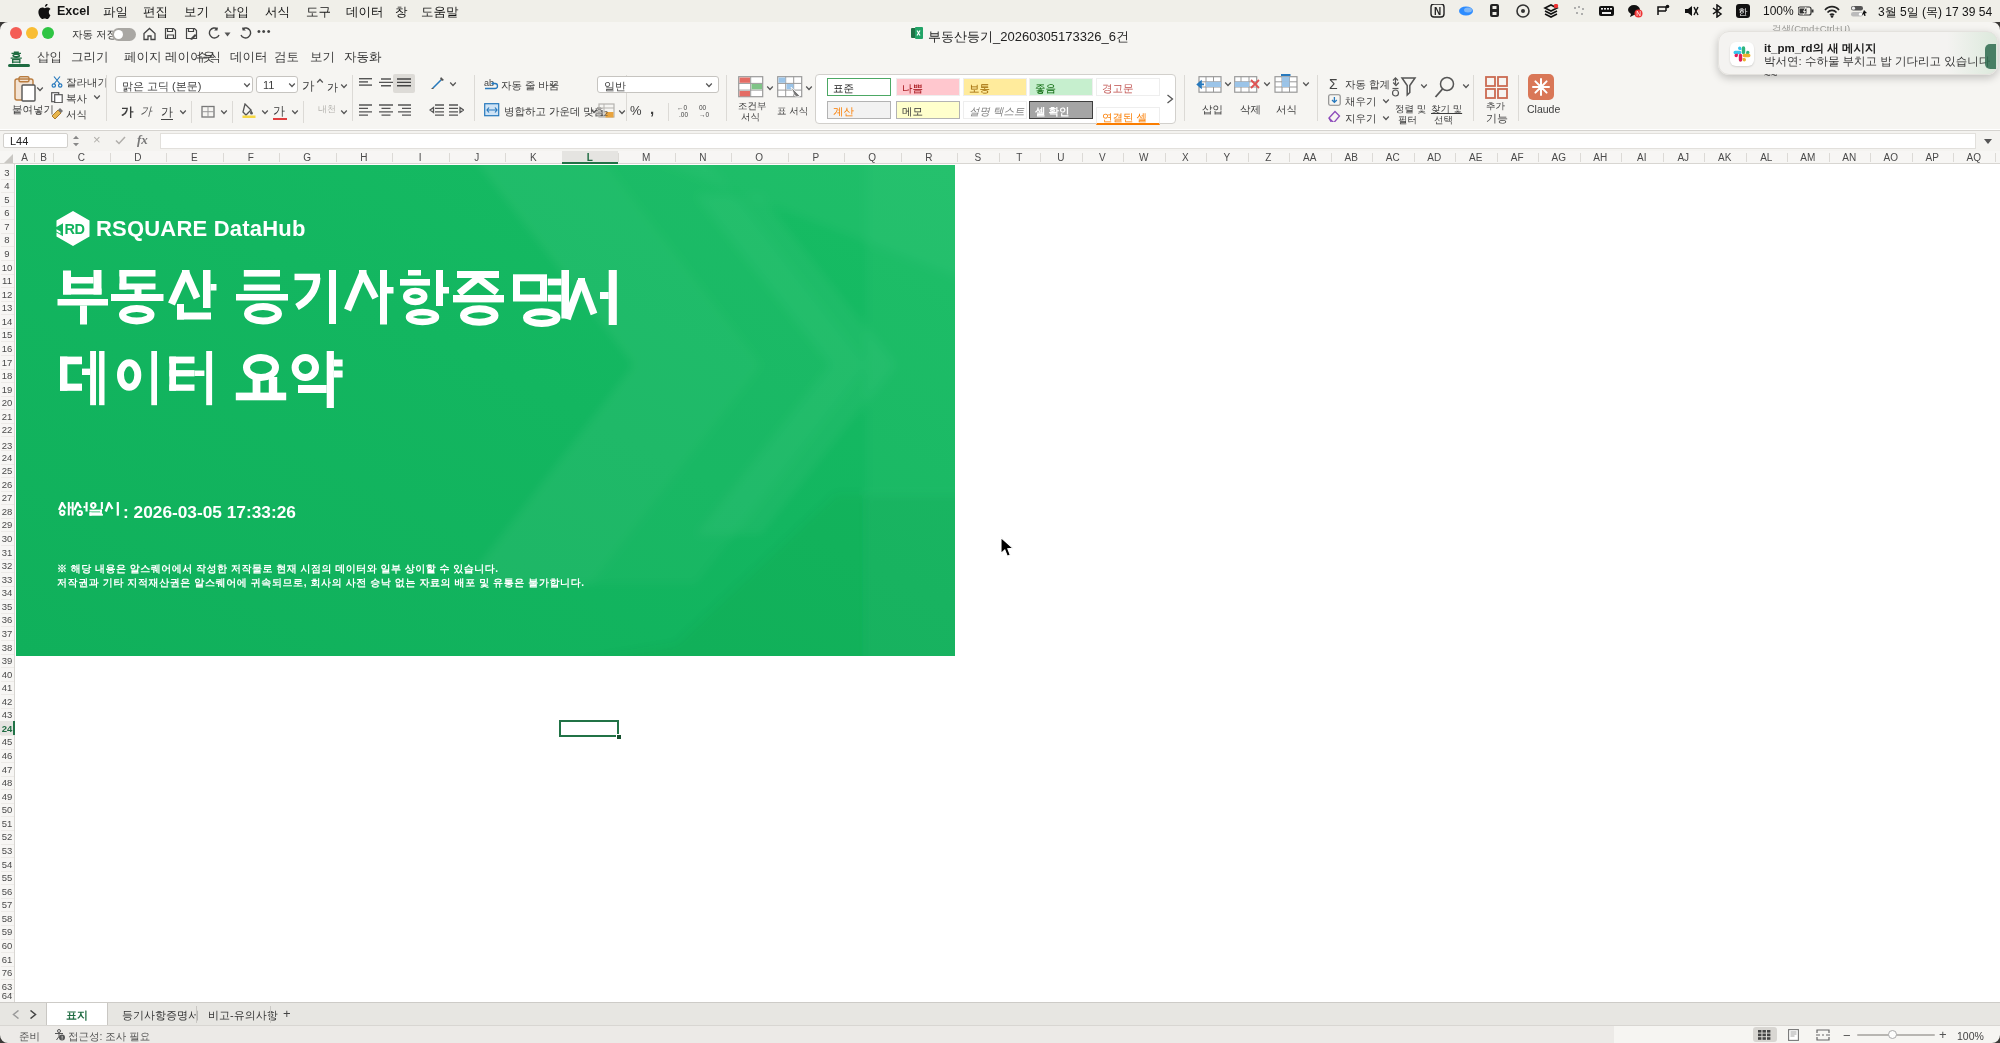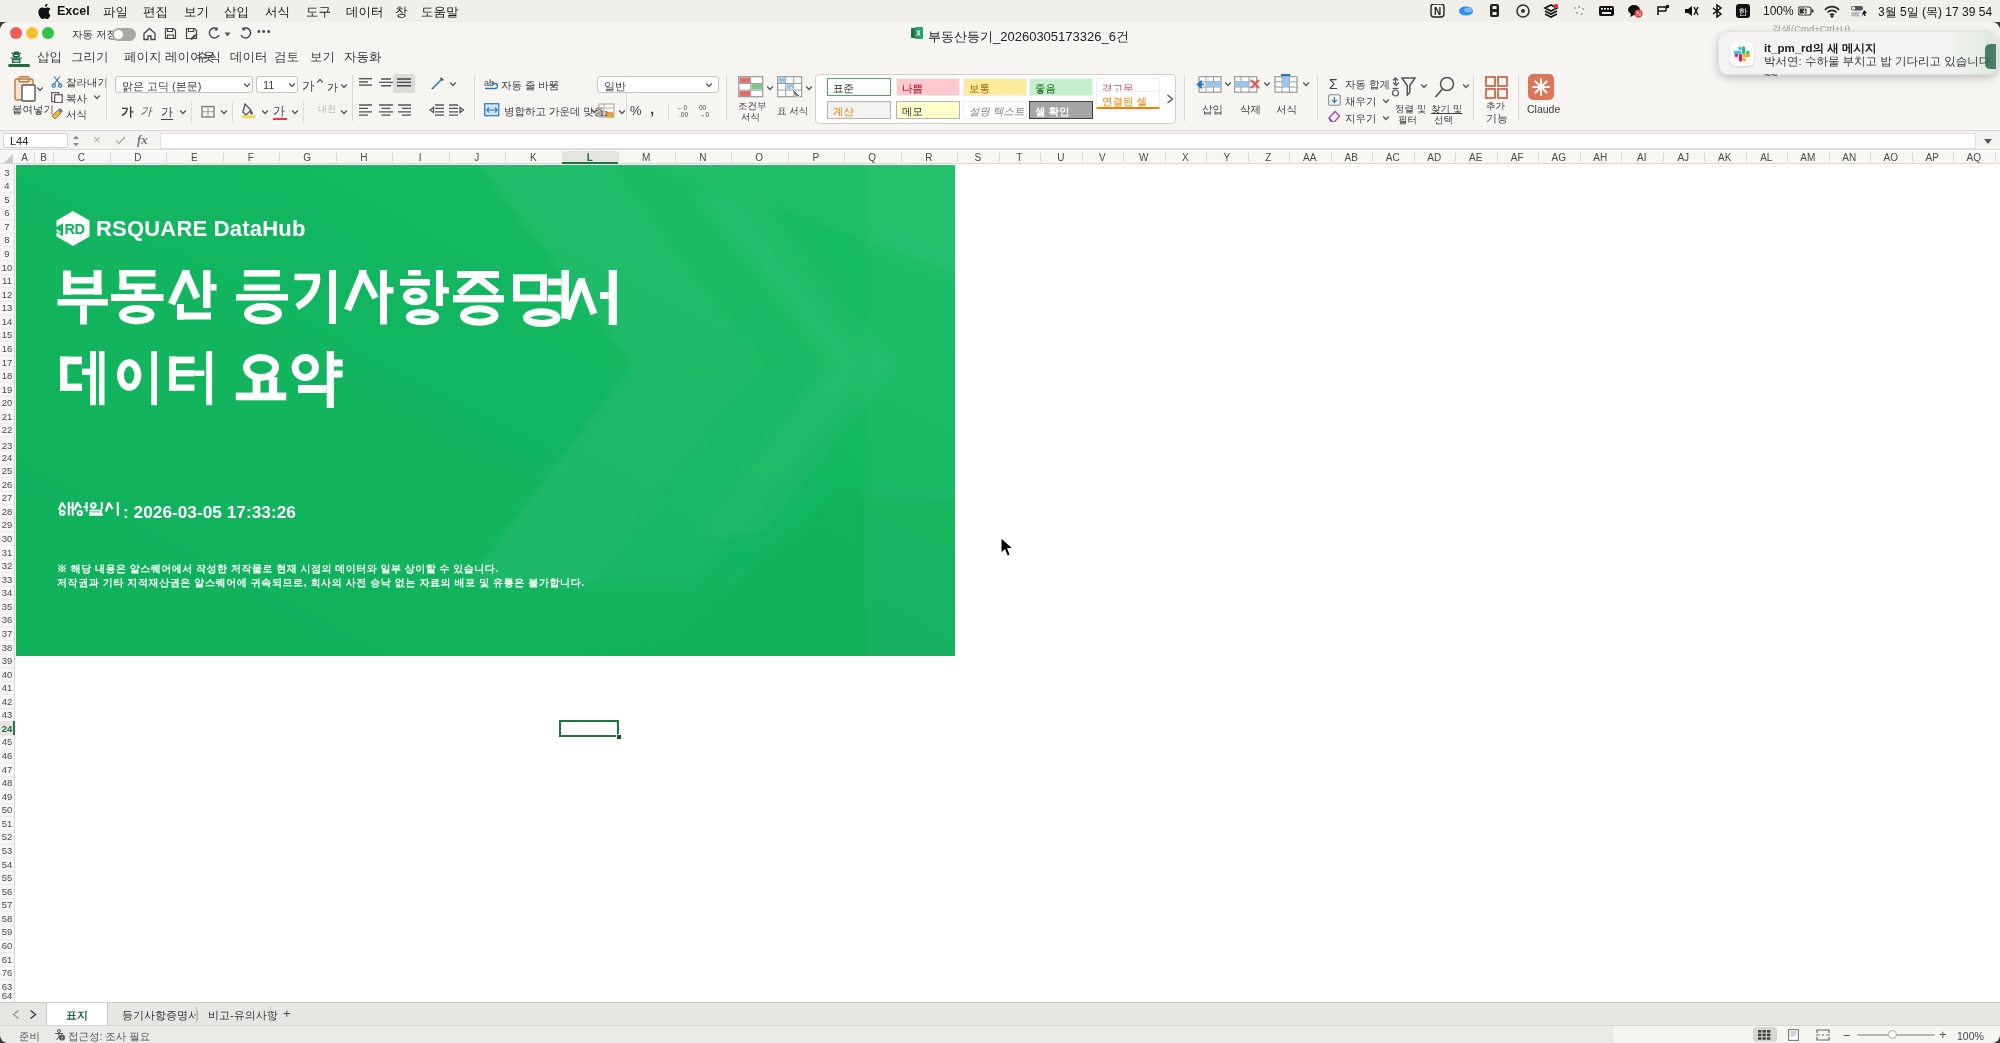--- a/index.html
+++ b/index.html
@@ -7,21 +7,21 @@
 #menubar{left:0;top:0;width:2000px;height:22px;background:#f0efe9;color:#141414;font-size:12.5px}
 #menubar .mi{position:absolute;top:3.5px;white-space:nowrap}
 #titlebar{left:0;top:22px;width:2000px;height:23px;background:#f6f5f2}
 .tl{position:absolute;top:5px;width:12px;height:12px;border-radius:50%}
 #rtabs{left:0;top:45px;width:2000px;height:22px;background:#f6f5f2;font-size:12.5px;color:#3a3a3a}
 #rtabs .t{position:absolute;top:4px;white-space:nowrap}
 #ribbon{left:0;top:67px;width:2000px;height:62px;background:#f6f5f2;font-size:11px;color:#3c3c3c}
 .vdiv{position:absolute;width:1px;background:#dcdad6}
 .lbl{position:absolute;font-size:10.5px;color:#3c3c3c;white-space:nowrap}
 svg{display:block}
-#fbar{left:0;top:130px;width:2000px;height:20px;background:#f4f3f0;border-top:1px solid #d5d3cf;border-bottom:1px solid #d8d6d2}
+#fbar{left:0;top:130px;width:2000px;height:32px;background:#f4f3f0;border-top:1px solid #d5d3cf;border-bottom:1px solid #d8d6d2}
 #colhead{left:0;top:151px;width:2000px;height:13px;background:#f7f6f4;border-bottom:1px solid #d8d6d2;font-size:10px;color:#4a4a4a}
 #colhead .c{position:absolute;top:1px;text-align:center}
 #grid{left:0;top:164px;width:2000px;height:838px;background:#fff}
 #rowhead .r{position:absolute;left:0;width:14px;text-align:center;font-size:9.5px;color:#4a4a4a}
 #sheettabs{left:0;top:1002px;width:2000px;height:23px;background:#e7e6e2;border-top:1px solid #cdcbc7;font-size:11px;color:#333}
 #statusbar{left:0;top:1025px;width:2000px;height:18px;background:#eceae7;border-top:1px solid #d8d6d2;font-size:10.5px;color:#555}
 .noto{white-space:nowrap}
 </style></head><body>
 
 <div class="abs" id="menubar">
@@ -356,21 +356,21 @@
 <div class="abs" style="left:815px;top:7px;width:361px;height:50px;background:#fff;border:1px solid #d2d0cc;border-radius:4px"></div>
 <div class="abs" style="left:827px;top:11px;width:64px;height:18px;background:#fff;border:1.5px solid #4ca864;font-size:10.5px;color:#222;padding:2.5px 0 0 5px">표준</div>
 <div class="abs" style="left:896px;top:11px;width:64px;height:18px;background:#ffc7ce;border:1px solid #eee;font-size:10.5px;color:#9c0006;padding:2.5px 0 0 5px">나쁨</div>
 <div class="abs" style="left:963px;top:11px;width:64px;height:18px;background:#ffeb9c;border:1px solid #eee;font-size:10.5px;color:#9c6500;padding:2.5px 0 0 5px">보통</div>
 <div class="abs" style="left:1029px;top:11px;width:64px;height:18px;background:#c6efce;border:1px solid #eee;font-size:10.5px;color:#006100;padding:2.5px 0 0 5px">좋음</div>
 <div class="abs" style="left:1096px;top:11px;width:64px;height:18px;background:#fff;border:1px solid #eee;font-size:10.5px;color:#c0504d;padding:2.5px 0 0 5px">경고문</div>
 <div class="abs" style="left:827px;top:34px;width:64px;height:18px;background:#f2f2f2;border:1px solid #b3b3b3;font-size:10.5px;color:#fa7d00;padding:2.5px 0 0 5px;">계산</div>
 <div class="abs" style="left:896px;top:34px;width:64px;height:18px;background:#ffffcc;border:1px solid #b3b3b3;font-size:10.5px;color:#333;padding:2.5px 0 0 5px;">메모</div>
 <div class="abs" style="left:963px;top:34px;width:64px;height:18px;background:#fff;border:1px solid #eee;font-size:10.5px;color:#808080;padding:2.5px 0 0 5px;font-style:italic">설명 텍스트</div>
 <div class="abs" style="left:1029px;top:34px;width:64px;height:18px;background:#a5a5a5;border:1px solid #3f3f3f;font-size:10.5px;color:#fff;padding:2.5px 0 0 5px;font-weight:bold">셀 확인</div>
-<div class="abs" style="left:1096px;top:24px;width:64px;height:18px;background:#fff;border:1px solid #eee;font-size:10.5px;color:#fa7d00;padding:2.5px 0 0 5px;border-bottom:2px solid #fa7d00">연결된 셀</div>
+<div class="abs" style="left:1096px;top:40px;width:64px;height:18px;background:#fff;border:1px solid #eee;font-size:10.5px;color:#fa7d00;padding:2.5px 0 0 5px;border-bottom:2px solid #fa7d00">연결된 셀</div>
 <svg class="abs" style="left:1166px;top:27px" width="8" height="10" viewBox="0 0 8 10">
       <path d="M1.5 1 L6.5 5 L1.5 9" stroke="#555" stroke-width="1.3" fill="none"></path>
     </svg>
 <div class="vdiv" style="left:1184px;top:8px;height:46px"></div>
 <svg class="abs" style="left:1195px;top:9px" width="27" height="17" viewBox="0 0 27 17">
       <rect x="4" y="0.7" width="22" height="15.5" fill="#fff" stroke="#999" stroke-width="1.2"></rect>
       <path d="M4 5.8 h22 M4 11 h22 M11 0.7 v15.5 M18.5 0.7 v15.5" stroke="#999" stroke-width="1"></path>
       <rect x="11" y="5.8" width="15" height="5.2" fill="#9bc4e8"></rect>
       <path d="M9 8.4 h-6 M6 5.4 L2.5 8.4 l3.5 3z" stroke="#2779bd" stroke-width="1.6" fill="none"></path>
     </svg>

